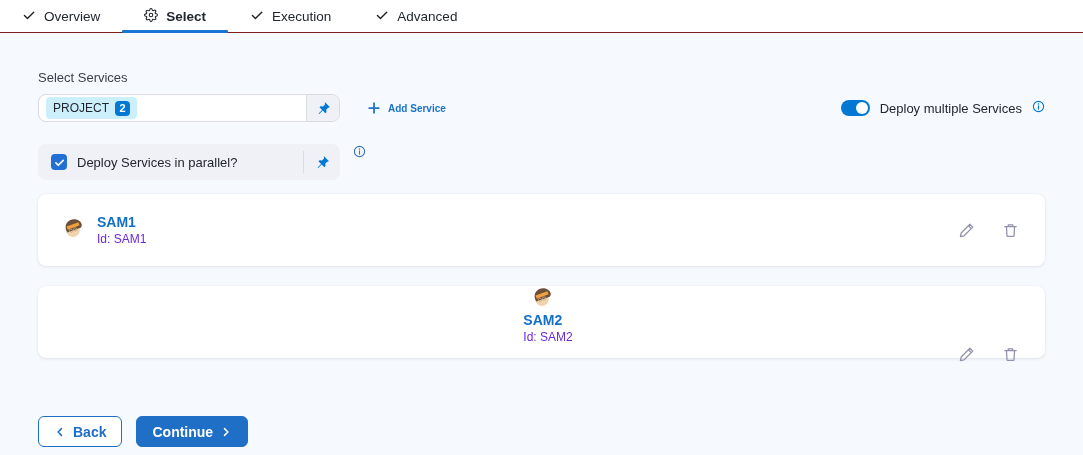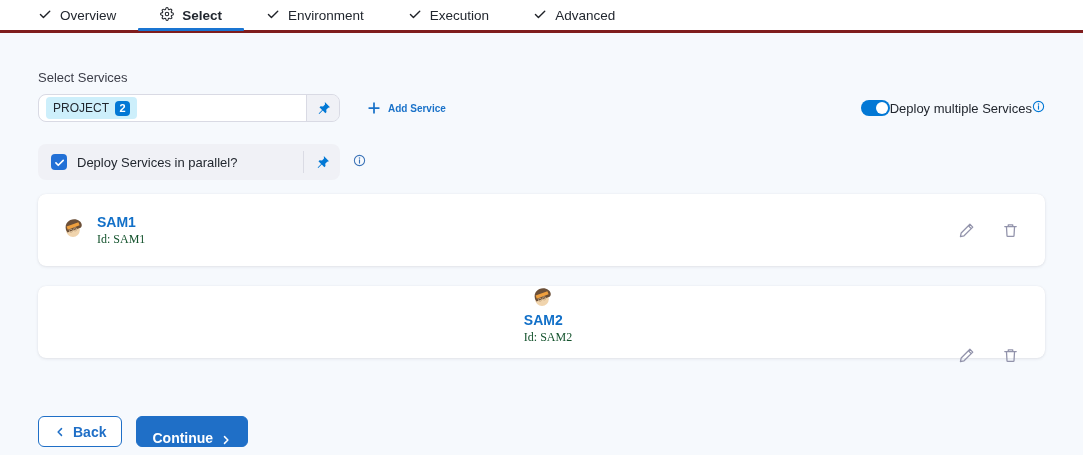--- a/index.html
+++ b/index.html
@@ -3,22 +3,22 @@
 <meta charset="utf-8">
 <style>
   * { margin:0; padding:0; box-sizing:border-box; }
   html,body { width:1083px; height:455px; }
   body {
     font-family:"Liberation Sans", sans-serif;
     background:#ffffff; color:#22272f; overflow:hidden;
   }
   
   .tabbar {
-    height:33px; background:#fff; border-bottom:3px solid #7f1d1d;
-    display:flex; align-items:stretch; padding-left:16px;
+    height:33px; background:#fff; border-bottom:1px solid #7f1d1d;
+    display:flex; align-items:stretch; padding-left:0;
   }
   .tab {
     display:flex; align-items:center; gap:8px; padding:0 22px;
     font-size:13.5px; color:#22272f; position:relative; cursor:pointer;
     white-space:nowrap;
   }
   .tab.active { font-weight:600; }
   .tab.active::after {
     content:""; position:absolute; left:0; right:0; bottom:-1px;
     height:3px; background:#1a75d2; border-radius:1px;
@@ -54,34 +54,34 @@
   .pin-btn {
     width:32px; display:flex; align-items:center; justify-content:center;
     background:#f0f1f6; cursor:pointer;
   }
   .add-service {
     margin-left:27px; color:#1a72c9; font-weight:600; font-size:10px;
     display:flex; align-items:center; gap:7px; cursor:pointer; background:none; border:none;
     font-family:inherit;
   }
   .toggle-group {
-    margin-left:auto; display:flex; align-items:center; 
+    margin-left:auto; display:flex; align-items:center; gap:10px;
     font-size:13px; color:#22272f;text-align:center;
   }
   .toggle {
     width:29px; height:16px; background:#0278d5; border-radius:9px;
     position:relative; cursor:pointer; flex:0 0 auto;
   }
   .toggle .knob {
     position:absolute; top:2px; right:2px; width:12px; height:12px;
     background:#fff; border-radius:50%;
   }
 
   
-  .row-parallel { margin-top:22px; display:flex; align-items:center; gap:13px; }
+  .row-parallel { margin-top:22px; display:flex; gap:13px; }
   .parallel-box {
     background:#f0f1f6; border-radius:8px; height:36px; width:302px;
     display:flex; align-items:center;
   }
   .checkbox {
     width:16px; height:16px; background:#2270d6; border-radius:4px;
     margin-left:13px; display:flex; align-items:center; justify-content:center;
     cursor:pointer; flex:0 0 auto;
   }
   .parallel-label { margin-left:10px; font-size:13px; color:#22272f; }
@@ -95,37 +95,37 @@
   
   .card {
     background:#fff; border-radius:8px; height:72px; display:flex; align-items:center;
     padding:0 24px;
     box-shadow:0 1px 3px rgba(96,97,112,.14), 0 0 1px rgba(40,41,61,.08);
   }
   .card.first { margin-top:14px; }
   .card.second { margin-top:20px;flex-direction:column; }
   .svc-text { margin-left:13px; display:flex; flex-direction:column; gap:2px; }
   .svc-name { font-size:14px; font-weight:600; color:#1270c8; cursor:pointer; }
-  .svc-id { font-size:12px; color:#14532d;font-family:Liberation Serif, serif; }
+  .svc-id { font-size:12px; color:#6d28d9; }
   .card-actions { margin-left:auto; display:flex; align-items:center; gap:23px; }
   .icon-btn { background:none; border:none; cursor:pointer; padding:2px; display:flex; }
 
   
   .footer { margin-top:35px; display:flex; gap:14px; }
   .btn {
     height:31px; border-radius:6px; font-size:14px; font-weight:700;
     display:inline-flex; align-items:center; gap:7px; cursor:pointer;
     font-family:inherit;
     margin-top:23px;
   }
   .btn-back {
     background:#fff; border:1.5px solid #1f6fc7; color:#1f6fc7; padding:0 15px;
   }
   .btn-continue {
-    background:#1f6fc7; border:1.5px solid #1f6fc7; color:#fff; padding:0 15px;align-items:flex-end;
+    background:#1f6fc7; border:1.5px solid #1f6fc7; color:#fff; padding:0 15px;
   }
 </style>
 </head>
 <body>
 
 <div class="tabbar">
   <div class="tab">
     <span>
       <svg width="14" height="14" viewBox="0 0 16 16">
           <path d="M2.8 8.6l3.4 3.4L13.4 4.8" fill="none" stroke="#1f2228" stroke-width="1.6" stroke-linecap="round" stroke-linejoin="round"></path>
@@ -134,28 +134,20 @@
     <span>Overview</span>
   </div>
   <div class="tab active">
     <span>
       <svg width="14" height="14" viewBox="0 0 24 24" fill="none" stroke="#1f2228" stroke-width="1.8" stroke-linecap="round" stroke-linejoin="round">
           <circle cx="12" cy="12" r="3"></circle>
           <path d="M19.4 15a1.65 1.65 0 0 0 .33 1.82l.06.06a2 2 0 0 1 0 2.83 2 2 0 0 1-2.83 0l-.06-.06a1.65 1.65 0 0 0-1.82-.33 1.65 1.65 0 0 0-1 1.51V21a2 2 0 0 1-2 2 2 2 0 0 1-2-2v-.09A1.65 1.65 0 0 0 9 19.4a1.65 1.65 0 0 0-1.82.33l-.06.06a2 2 0 0 1-2.83 0 2 2 0 0 1 0-2.83l.06-.06a1.65 1.65 0 0 0 .33-1.82 1.65 1.65 0 0 0-1.51-1H3a2 2 0 0 1-2-2 2 2 0 0 1 2-2h.09A1.65 1.65 0 0 0 4.6 9a1.65 1.65 0 0 0-.33-1.82l-.06-.06a2 2 0 0 1 0-2.83 2 2 0 0 1 2.83 0l.06.06a1.65 1.65 0 0 0 1.82.33H9a1.65 1.65 0 0 0 1-1.51V3a2 2 0 0 1 2-2 2 2 0 0 1 2 2v.09a1.65 1.65 0 0 0 1 1.51 1.65 1.65 0 0 0 1.82-.33l.06-.06a2 2 0 0 1 2.83 0 2 2 0 0 1 0 2.83l-.06.06a1.65 1.65 0 0 0-.33 1.82V9a1.65 1.65 0 0 0 1.51 1H21a2 2 0 0 1 2 2 2 2 0 0 1-2 2h-.09a1.65 1.65 0 0 0-1.51 1z"></path>
         </svg>
     </span>
     <span>Select</span>
-  </div>
-  <div class="tab">
-    <span>
-      <svg width="14" height="14" viewBox="0 0 16 16">
-          <path d="M2.8 8.6l3.4 3.4L13.4 4.8" fill="none" stroke="#1f2228" stroke-width="1.6" stroke-linecap="round" stroke-linejoin="round"></path>
-        </svg>
-    </span>
-    <span>Environment</span>
   </div>
   <div class="tab">
     <span>
       <svg width="14" height="14" viewBox="0 0 16 16">
           <path d="M2.8 8.6l3.4 3.4L13.4 4.8" fill="none" stroke="#1f2228" stroke-width="1.6" stroke-linecap="round" stroke-linejoin="round"></path>
         </svg>
     </span>
     <span>Execution</span>
   </div>
   <div class="tab">

